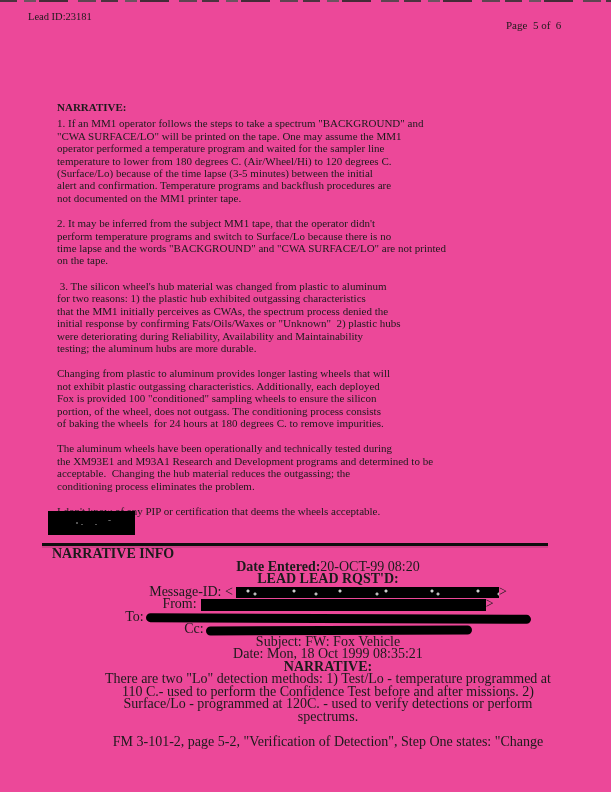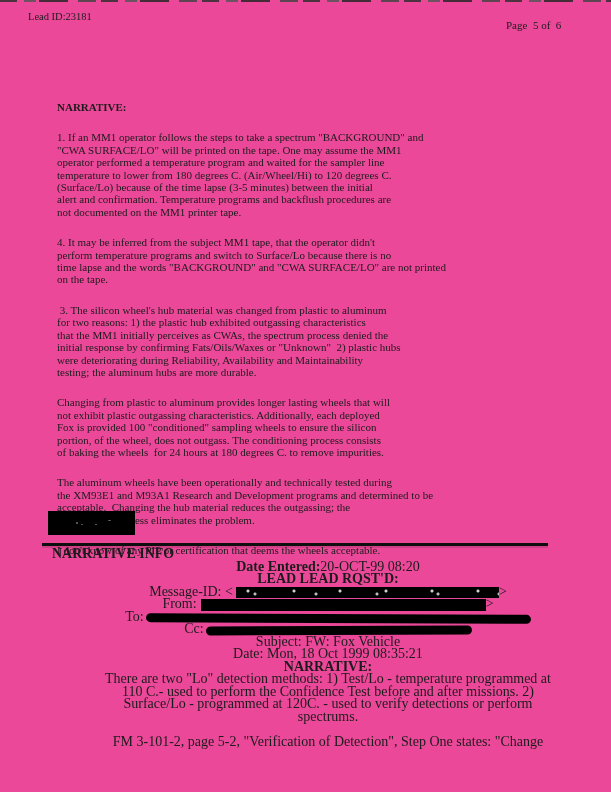--- a/index.html
+++ b/index.html
@@ -23,21 +23,21 @@
     opacity:.85;
   }
   .lead-id{position:absolute;left:28px;top:11px;font-size:10.5px;white-space:pre;}
   .page-num{position:absolute;left:506px;top:19px;font-size:11px;white-space:pre;}
 
   .narrative{
     position:absolute;left:57px;top:101px;width:436px;
     font-size:11px;line-height:12.4px;
   }
   .h{font-weight:bold;}
-  .narrative p{margin:18px 0 13px 0;white-space:pre-wrap;}
+  .narrative p{margin:4px 0 13px 0;white-space:pre-wrap;}
 
   .redaction-block{
     position:absolute;left:48px;top:511px;width:87px;height:24px;
     background:#000;
   }
   .redaction-block .speck{position:absolute;background:#6f6f6f;border-radius:50%;}
   .speck.s1{left:28px;top:11px;width:2px;height:2px;}
   .speck.s2{left:33px;top:13px;width:2px;height:1px;}
   .speck.s3{left:47px;top:13px;width:2px;height:1px;}
   .speck.s4{left:60px;top:9px;width:3px;height:1px;}
@@ -85,21 +85,21 @@
 
   <div class="narrative">
     <div class="h">NARRATIVE:</div>
     <p>1. If an MM1 operator follows the steps to take a spectrum "BACKGROUND" and
 "CWA SURFACE/LO" will be printed on the tape. One may assume the MM1
 operator performed a temperature program and waited for the sampler line
 temperature to lower from 180 degrees C. (Air/Wheel/Hi) to 120 degrees C.
 (Surface/Lo) because of the time lapse (3-5 minutes) between the initial
 alert and confirmation. Temperature programs and backflush procedures are
 not documented on the MM1 printer tape.</p>
-    <p>4. It may be inferred from the subject MM1 tape, that the operator didn't
+    <p>2. It may be inferred from the subject MM1 tape, that the operator didn't
 perform temperature programs and switch to Surface/Lo because there is no
 time lapse and the words "BACKGROUND" and "CWA SURFACE/LO" are not printed
 on the tape.</p>
     <p> 3. The silicon wheel's hub material was changed from plastic to aluminum
 for two reasons: 1) the plastic hub exhibited outgassing characteristics
 that the MM1 initially perceives as CWAs, the spectrum process denied the
 initial response by confirming Fats/Oils/Waxes or "Unknown"  2) plastic hubs
 were deteriorating during Reliability, Availability and Maintainability
 testing; the aluminum hubs are more durable.</p>
     <p>Changing from plastic to aluminum provides longer lasting wheels that will

